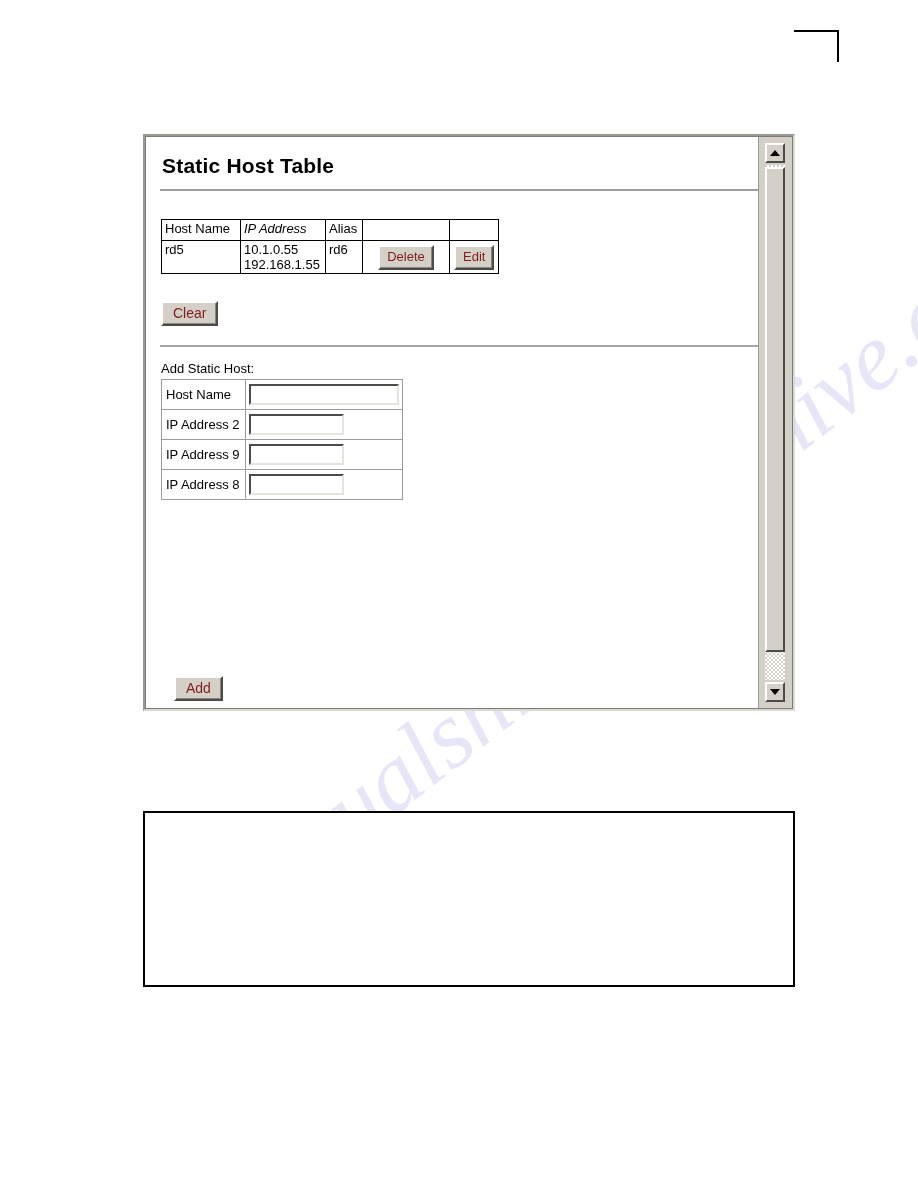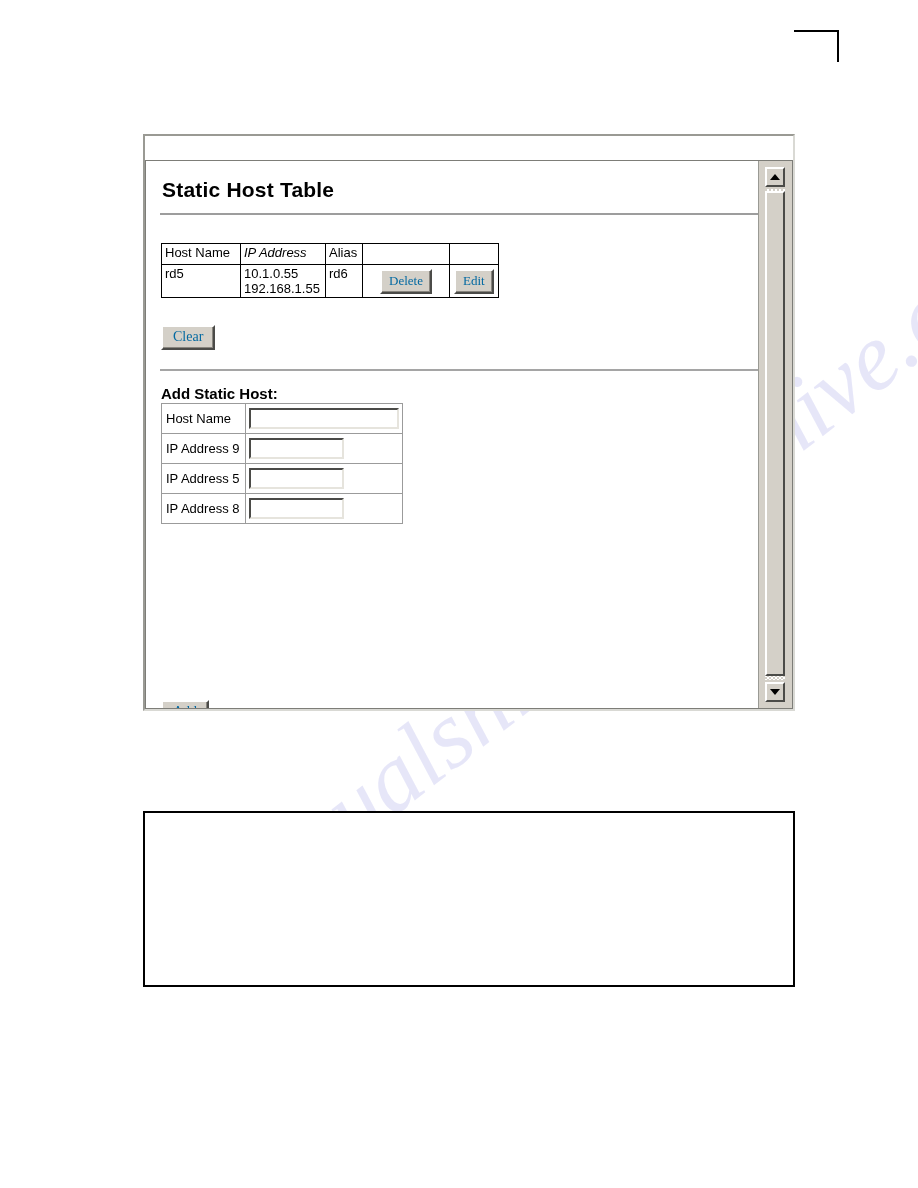--- a/index.html
+++ b/index.html
@@ -50,21 +50,20 @@
     border-right: 2px solid #d9d9d4;
     border-bottom: 2px solid #d9d9d4;
   }
   #panel-inner {
     position: absolute;
     left: 0; top: 0; right: 0; bottom: 0;
     background: #fff;
     border: 1px solid #7d7d78;
     box-sizing: border-box;
     overflow: hidden;
-    margin-top: 24px;
   }
 
   
   #content {
     position: absolute;
     left: 0;
     top: 0;
     right: 34px;
     bottom: 0;
     background: #ffffff;
@@ -124,23 +123,23 @@
 
   
   .btn {
     display: inline-block;
     background: #d4d0c8;
     border-top: 2px solid #ffffff;
     border-left: 2px solid #ffffff;
     border-right: 2px solid #4b4b48;
     border-bottom: 2px solid #4b4b48;
     box-shadow: inset -1px -1px 0 #88857e;
-    font-family: Liberation Serif, serif;
+    font-family: Liberation Sans, sans-serif;
     font-size: 14px;
-    color: #0369a1;
+    color: #7f1d1d;
     padding: 1px 10px 2px 10px;
     line-height: 18px;
     text-align: center;
     cursor: default;
     white-space: nowrap;
   }
   .btn.small { font-size: 13px; padding: 1px 7px 2px 7px; }
 
   #clear-button {
     position: absolute;
@@ -155,22 +154,22 @@
     top: 208px;
     width: 604px;
     height: 2px;
     background: #a5a5a5;
   }
 
   #add-section-label {
     position: absolute;
     left: 15px;
     top: 224px;
-    font-size: 15px;
-    font-weight: bold;
+    font-size: 13px;
+    font-weight: normal;
     color: #000;
     white-space: nowrap;
   }
 
   
   #add-form-table {
     position: absolute;
     left: 15px;
     top: 242px;
     width: 242px;
@@ -209,21 +208,21 @@
     color: #000;
     padding: 0 2px;
     outline: none;
     vertical-align: middle;
   }
   .txt.wide   { width: 150px; }
   .txt.narrow { width: 95px; }
 
   #add-button {
     position: absolute;
-    left: 15px;
+    left: 28px;
     top: 539px;
     text-align: right;
   }
 
   
   #scrollbar {
     position: absolute;
     top: 0;
     right: 0;
     width: 34px;
@@ -381,27 +380,27 @@
 
       <table id="add-form-table">
         <tbody>
           <tr>
             <td class="form-label">Host Name</td>
             <td class="form-input-cell">
               <input class="txt wide" type="text" value="" style="">
             </td>
           </tr>
           <tr>
-            <td class="form-label">IP Address 9</td>
+            <td class="form-label">IP Address 2</td>
             <td class="form-input-cell">
               <input class="txt narrow" type="text" value="" style="">
             </td>
           </tr>
           <tr>
-            <td class="form-label">IP Address 5</td>
+            <td class="form-label">IP Address 9</td>
             <td class="form-input-cell">
               <input class="txt narrow" type="text" value="" style="">
             </td>
           </tr>
           <tr>
             <td class="form-label">IP Address 8</td>
             <td class="form-input-cell">
               <input class="txt narrow" type="text" value="" style="">
             </td>
           </tr>

